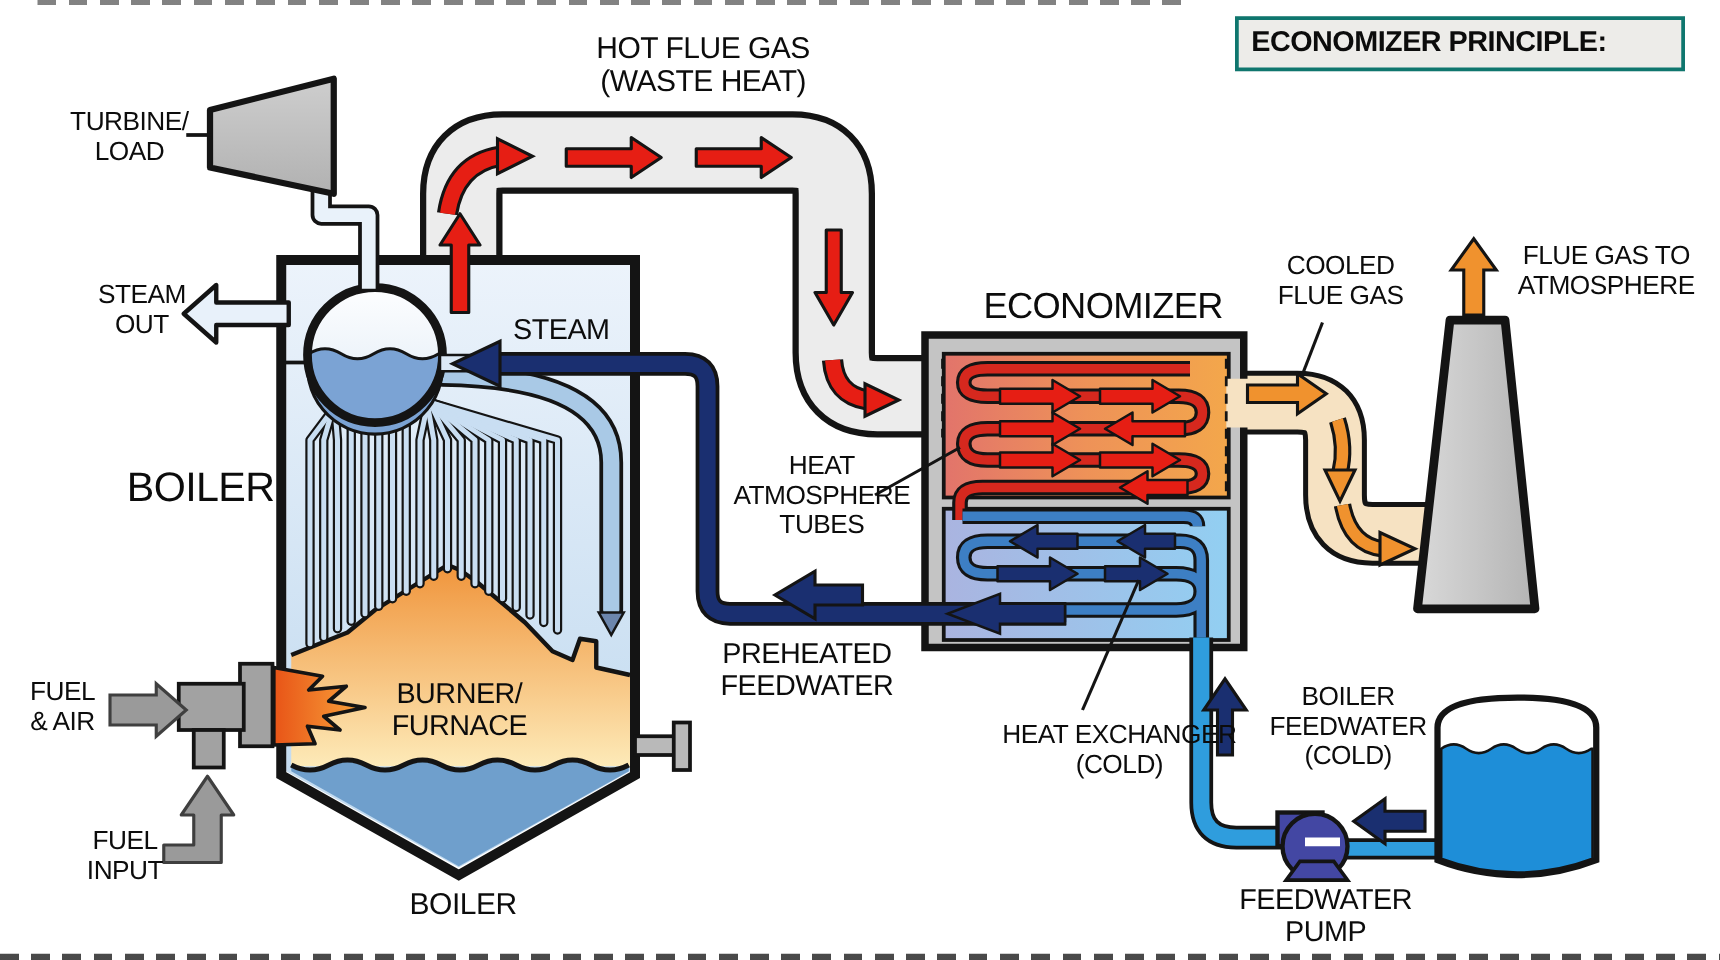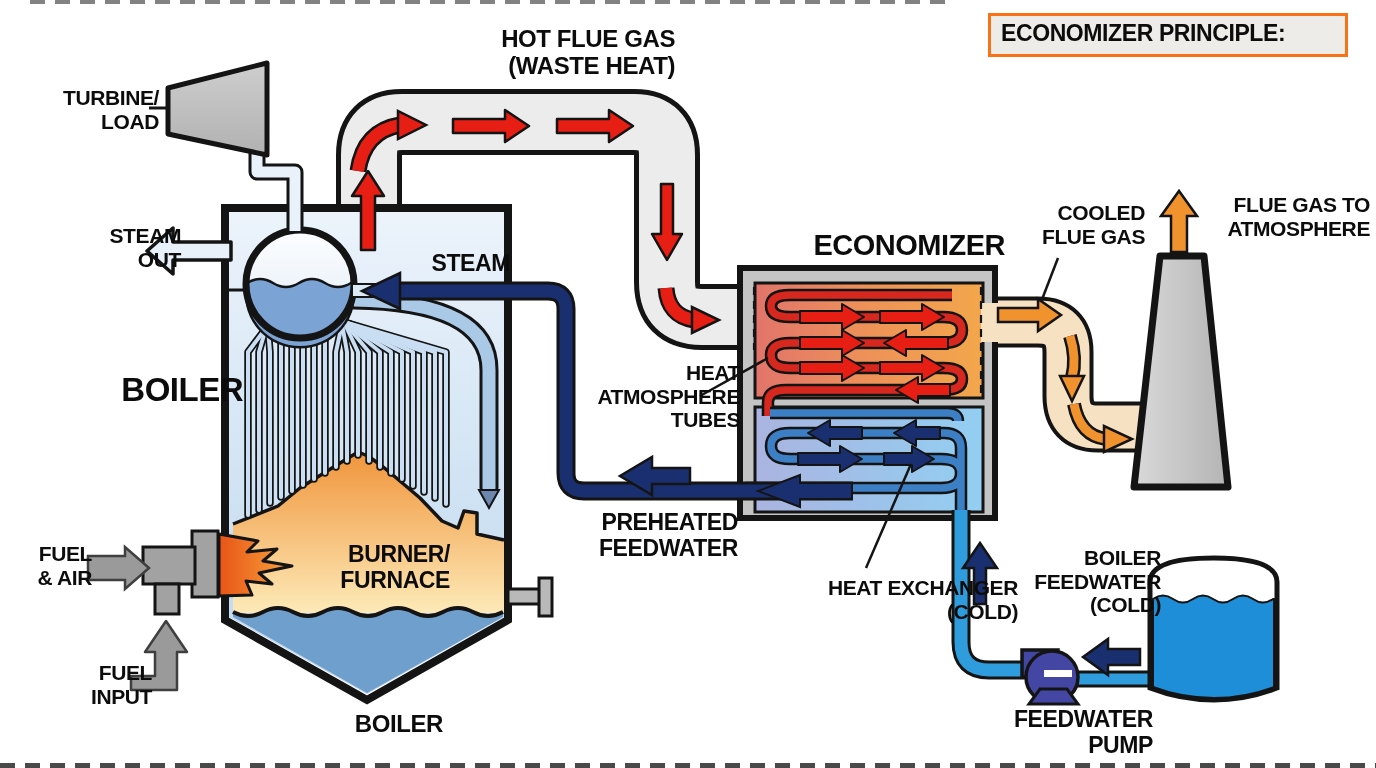--- a/index.html
+++ b/index.html
@@ -1,26 +1,26 @@
 <!DOCTYPE html>
 <html><head>
 <meta charset="utf-8">
 <style>
   html,body{margin:0;padding:0;background:#fff}
   .stage{position:relative;width:1376px;height:768px;background:#ffffff;overflow:hidden;
          font-family:"Liberation Sans",sans-serif}
   .stage svg{position:absolute;left:0;top:0}
-  .lbl{position:absolute;font-weight:bold;color:#0c0c0c;font-size:21px;line-height:1.12;
-       text-align:right;white-space:pre-line;letter-spacing:-0.4px}
+  .lbl{position:absolute;font-weight:normal;color:#0c0c0c;font-size:21px;line-height:1.12;
+       text-align:center;white-space:pre-line;letter-spacing:-0.4px}
   .s23{font-size:23px}
   .s24{font-size:24px}
   .s29{font-size:29px;letter-spacing:-0.5px}
   .s33{font-size:33px;letter-spacing:-0.5px}
   .principle{position:absolute;left:988px;top:13px;width:360px;box-sizing:border-box;
-             border:3px solid #f97316;background:#edece9;padding:4px 21px 7px 10px}
+             border:3px solid #0f766e;background:#edece9;padding:4px 21px 7px 10px}
   .principle .pt{font-weight:bold;font-size:23px;color:#0c0c0c;letter-spacing:-0.4px}
   .principle .pb{font-size:21px;color:#0c0c0c;line-height:1.18;white-space:pre-line;letter-spacing:-0.4px}
   .dashes{position:absolute;height:5px;
           background:repeating-linear-gradient(90deg,#1c1c1c 0 15px,transparent 15px 25px)}
   .dash-top{left:30px;width:920px;top:0;height:4px;opacity:.55}
   .dash-bottom{left:0;width:1376px;bottom:0;opacity:.8}
 </style>
 </head>
 <body>
 
@@ -263,21 +263,21 @@
   <polygon points="88,556 125,556 125,547 149,568 125,589 125,580 88,580" fill="#9a9a9a" stroke="#3f3f3f" stroke-width="2.5"></polygon>
   <polygon points="166,621 187,652 177,652 177,690 131,690 131,676 155,676 155,652 145,652" fill="#9a9a9a" stroke="#3f3f3f" stroke-width="2.5" stroke-linejoin="round"></polygon>
 
   <g stroke="#141414" stroke-width="2.5">
     <line x1="700" y1="396" x2="768" y2="358"></line>
     <line x1="866" y1="568" x2="911" y2="464"></line>
     <line x1="1058" y1="258" x2="1041" y2="302"></line>
   </g>
 </svg>
 
-<div class="lbl" style="left:14px;top:86px;width:145px">TURBINE/
+<div class="lbl" style="left:31px;top:86px;width:145px">TURBINE/
 LOAD</div>
 <div class="lbl" style="left:46px;top:224px;width:135px">STEAM
 OUT</div>
 <div class="lbl s33" style="left:78px;top:372px;width:165px">BOILER</div>
 <div class="lbl s23" style="left:388px;top:251px;width:122px">STEAM</div>
 <div class="lbl s24" style="left:450px;top:26px;width:225px">HOT FLUE GAS
 (WASTE HEAT)</div>
 <div class="lbl" style="left:1000px;top:201px;width:145px">COOLED
 FLUE GAS</div>
 <div class="lbl s29" style="left:760px;top:229px;width:245px">ECONOMIZER</div>

